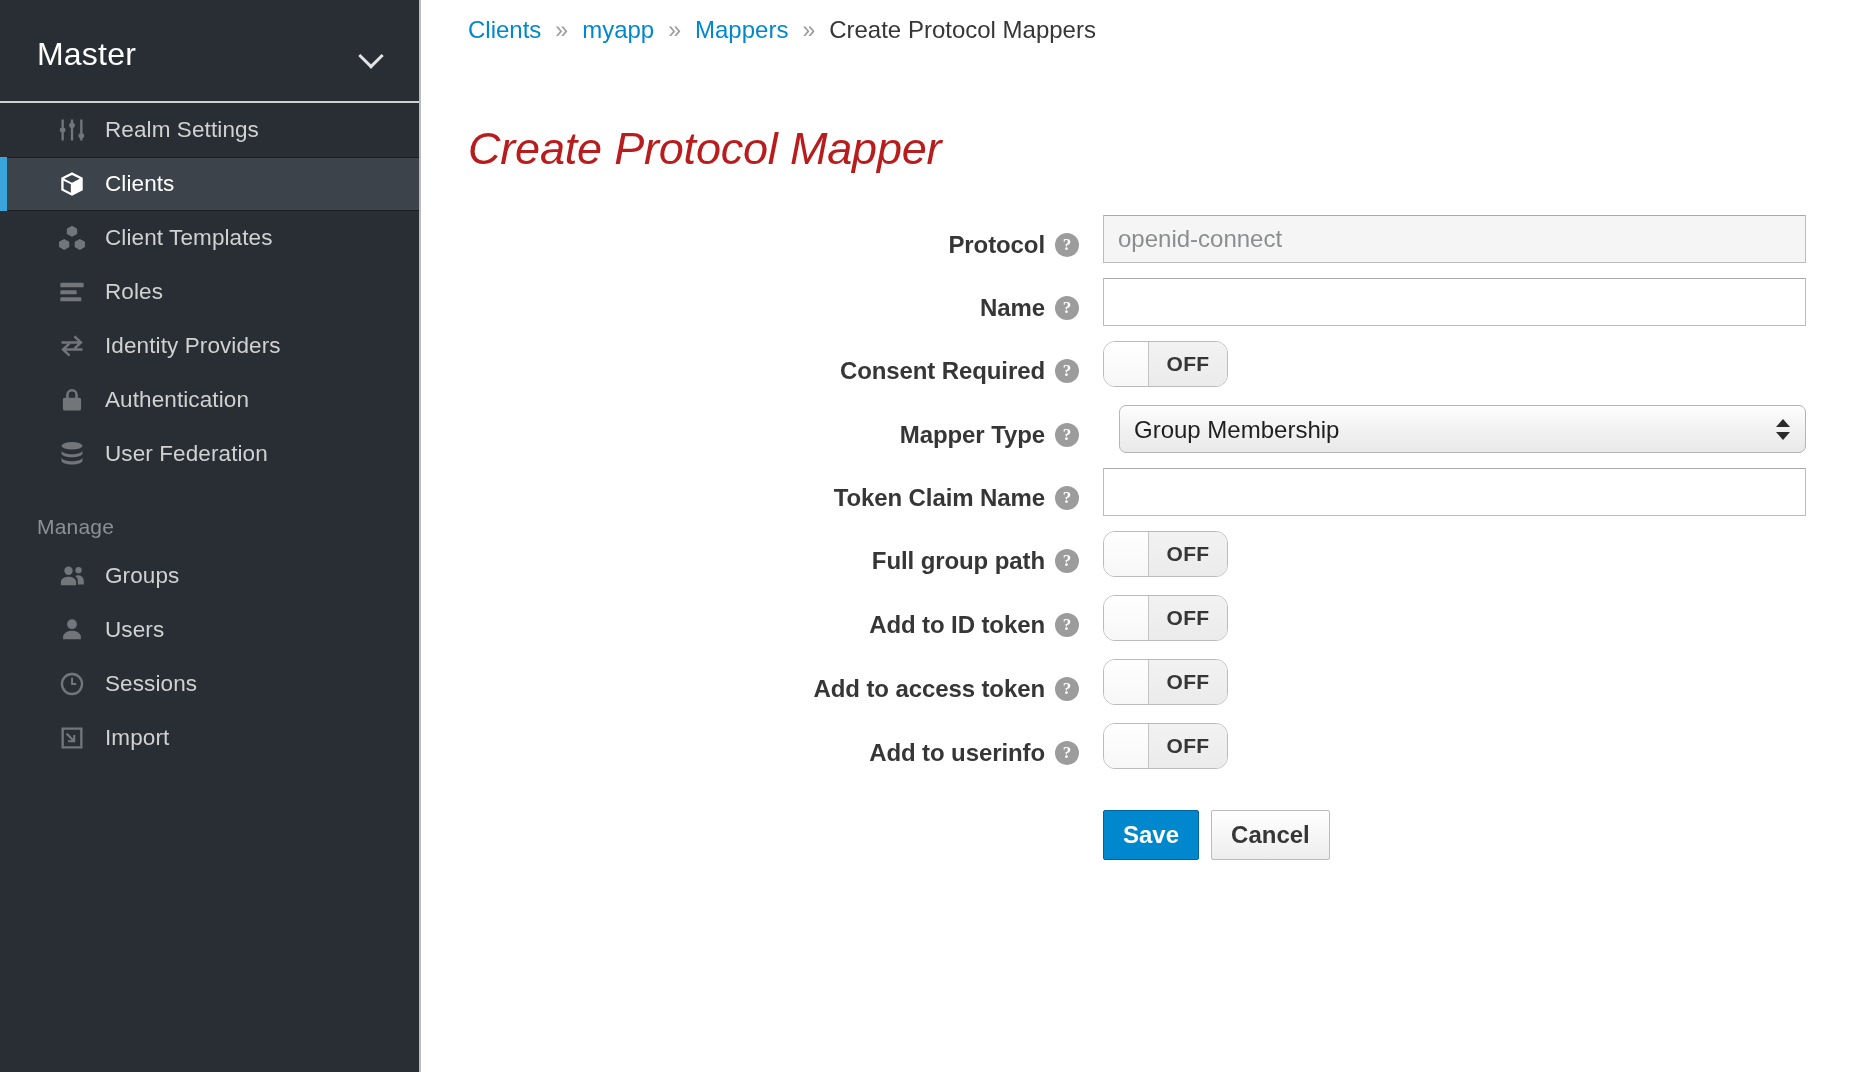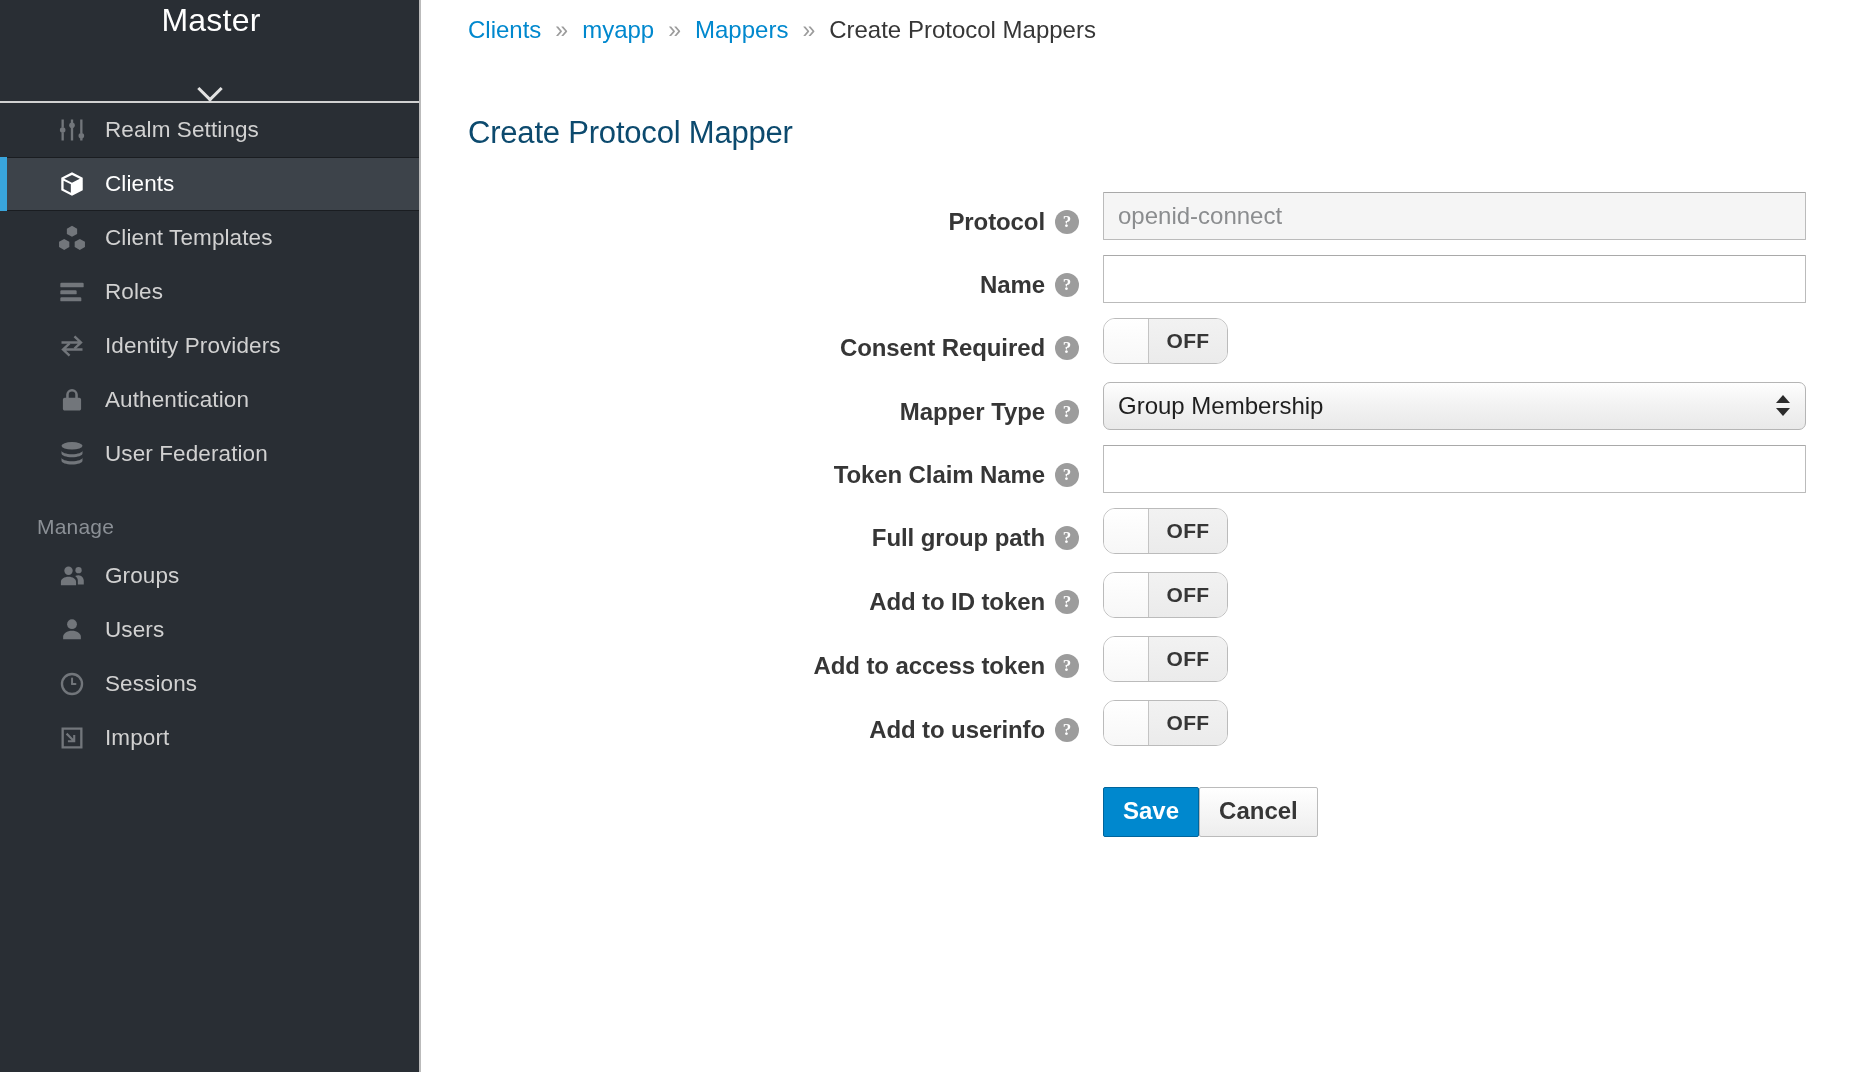--- a/index.html
+++ b/index.html
@@ -24,24 +24,23 @@
     border-right: 2px solid #bbbbbb;
     position: relative;
     overflow: hidden;
   }
 
   .realm-selector {
     height: 103px;
     display: flex;
     align-items: center;
     justify-content: space-between;
-    padding: 2px 34px 0 37px;
+    padding: 8px 34px 0 37px;
     border-bottom: 2px solid #d1d1d1;
     cursor: pointer;
-    flex-direction: column;
   }
   .realm-name {
     color: #ffffff;
     font-size: 32px;
     font-weight: 400;
     letter-spacing: .2px;
   }
   .caret-down {
     width: 26px; height: 26px;
     position: relative;
@@ -126,26 +125,27 @@
     cursor: pointer;
   }
   .crumb-sep {
     color: #9c9c9c;
     margin: 0 14px;
     font-size: 23px;
   }
   .crumb-current { color: #363636; }
 
   .page-title {
-    font-size: 31px;
+    font-size: 45px;
     font-weight: 300;
-    color: #0c4a6e;
+    color: #b91c1c;
     padding: 48px 0 0 47px;
     letter-spacing: -.2px;
     line-height: 1;
+    font-style: italic;
   }
 
   
   .form {
     margin-top: 44px;
     padding-left: 0;
   }
   .form-row {
     display: flex;
     align-items: flex-start;
@@ -215,21 +215,21 @@
     color: #1f1f1f;
     border: 1px solid #b5b5b5;
     border-radius: 7px;
     background-color: #f6f6f6;
     background-image: linear-gradient(to bottom, #fefefe 0%, #f2f2f2 50%, #e9e9e9 100%);
     -webkit-appearance: none;
     appearance: none;
     outline: none;
     position: relative;
   }
-  .select-wrap { position: relative; max-width: 1124px; }
+  .select-wrap { position: relative; max-width: 1124px; margin-left: 16px; }
   .select-arrows {
     position: absolute;
     right: 16px; top: 50%;
     transform: translateY(-50%);
     width: 14px; height: 30px;
     pointer-events: none;
     display: flex;
     flex-direction: column;
     align-items: center;
     justify-content: center;
@@ -269,20 +269,21 @@
     background: linear-gradient(to bottom, #f2f2f2 0%, #ebebeb 100%);
     font-size: 21px;
     font-weight: bold;
     color: #363636;
     letter-spacing: .4px;
   }
 
   .actions {
     display: flex;
     align-items: center;
+    gap: 12px;
     margin-top: 23px;
   }
   .btn {
     font-family: "Liberation Sans", sans-serif;
     font-size: 24px;
     font-weight: bold;
     padding: 8px 19px;
     border-radius: 2px;
     cursor: pointer;
     line-height: 1.2;

